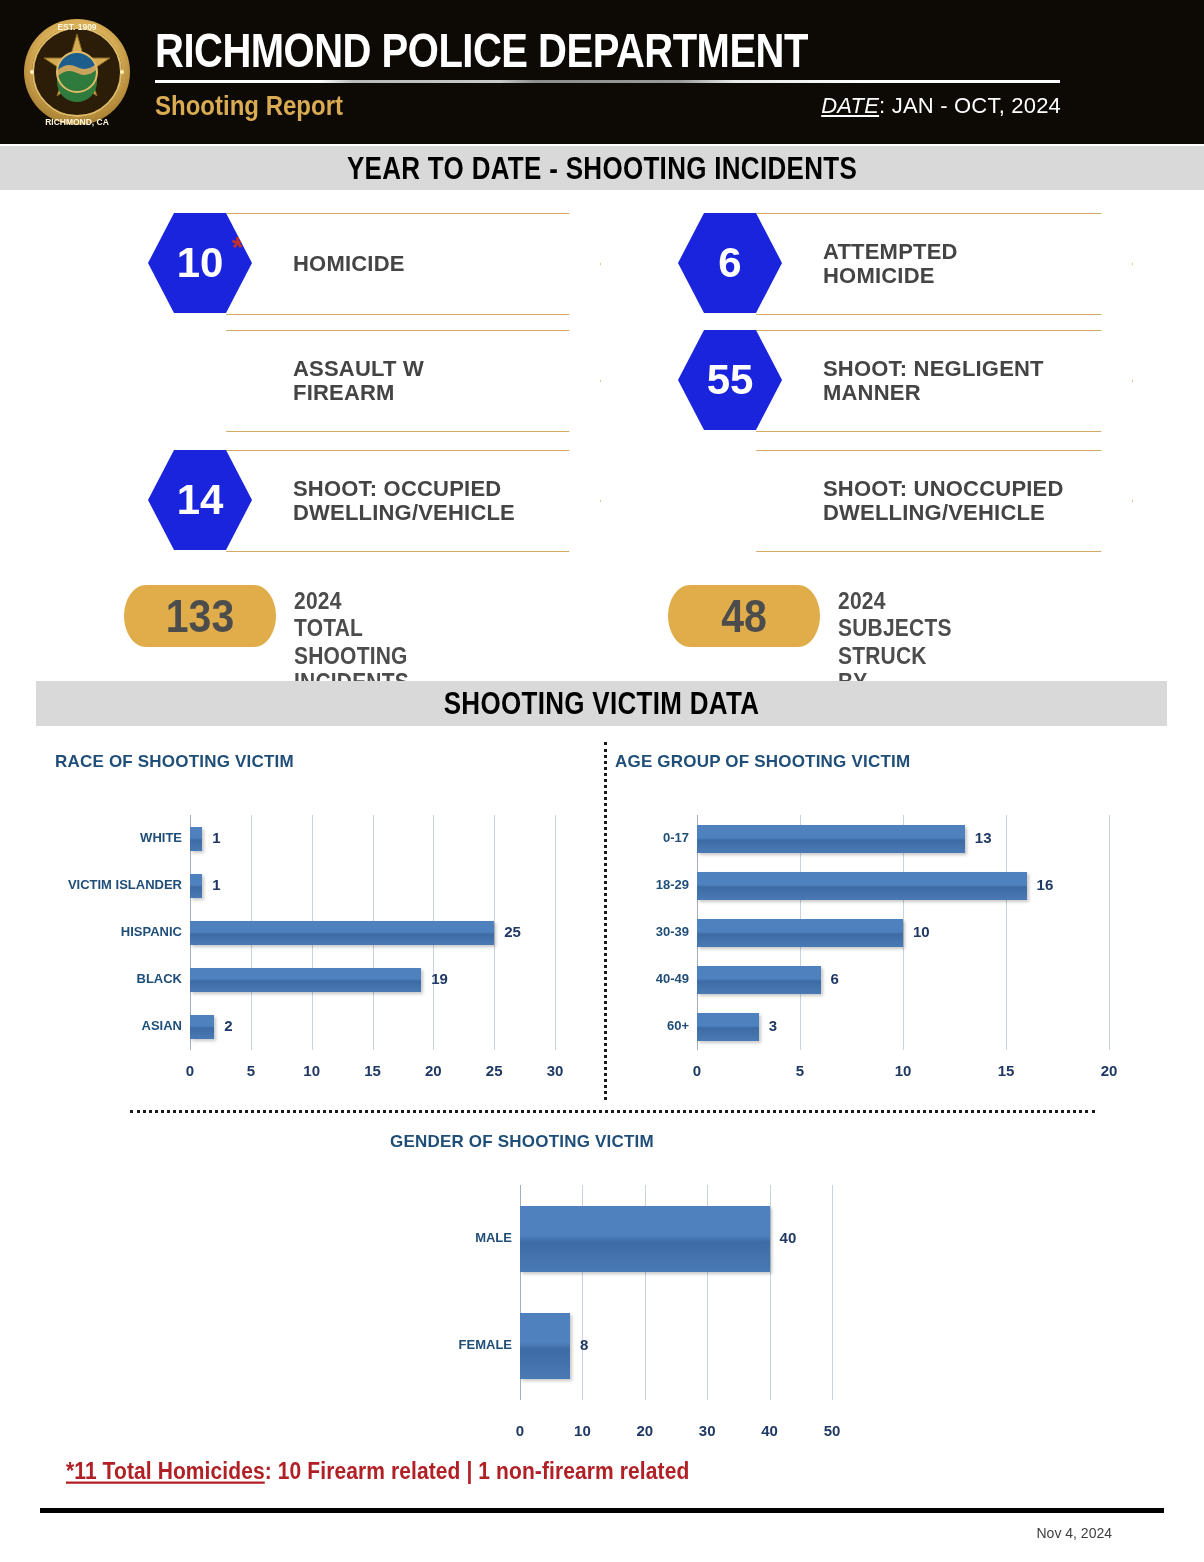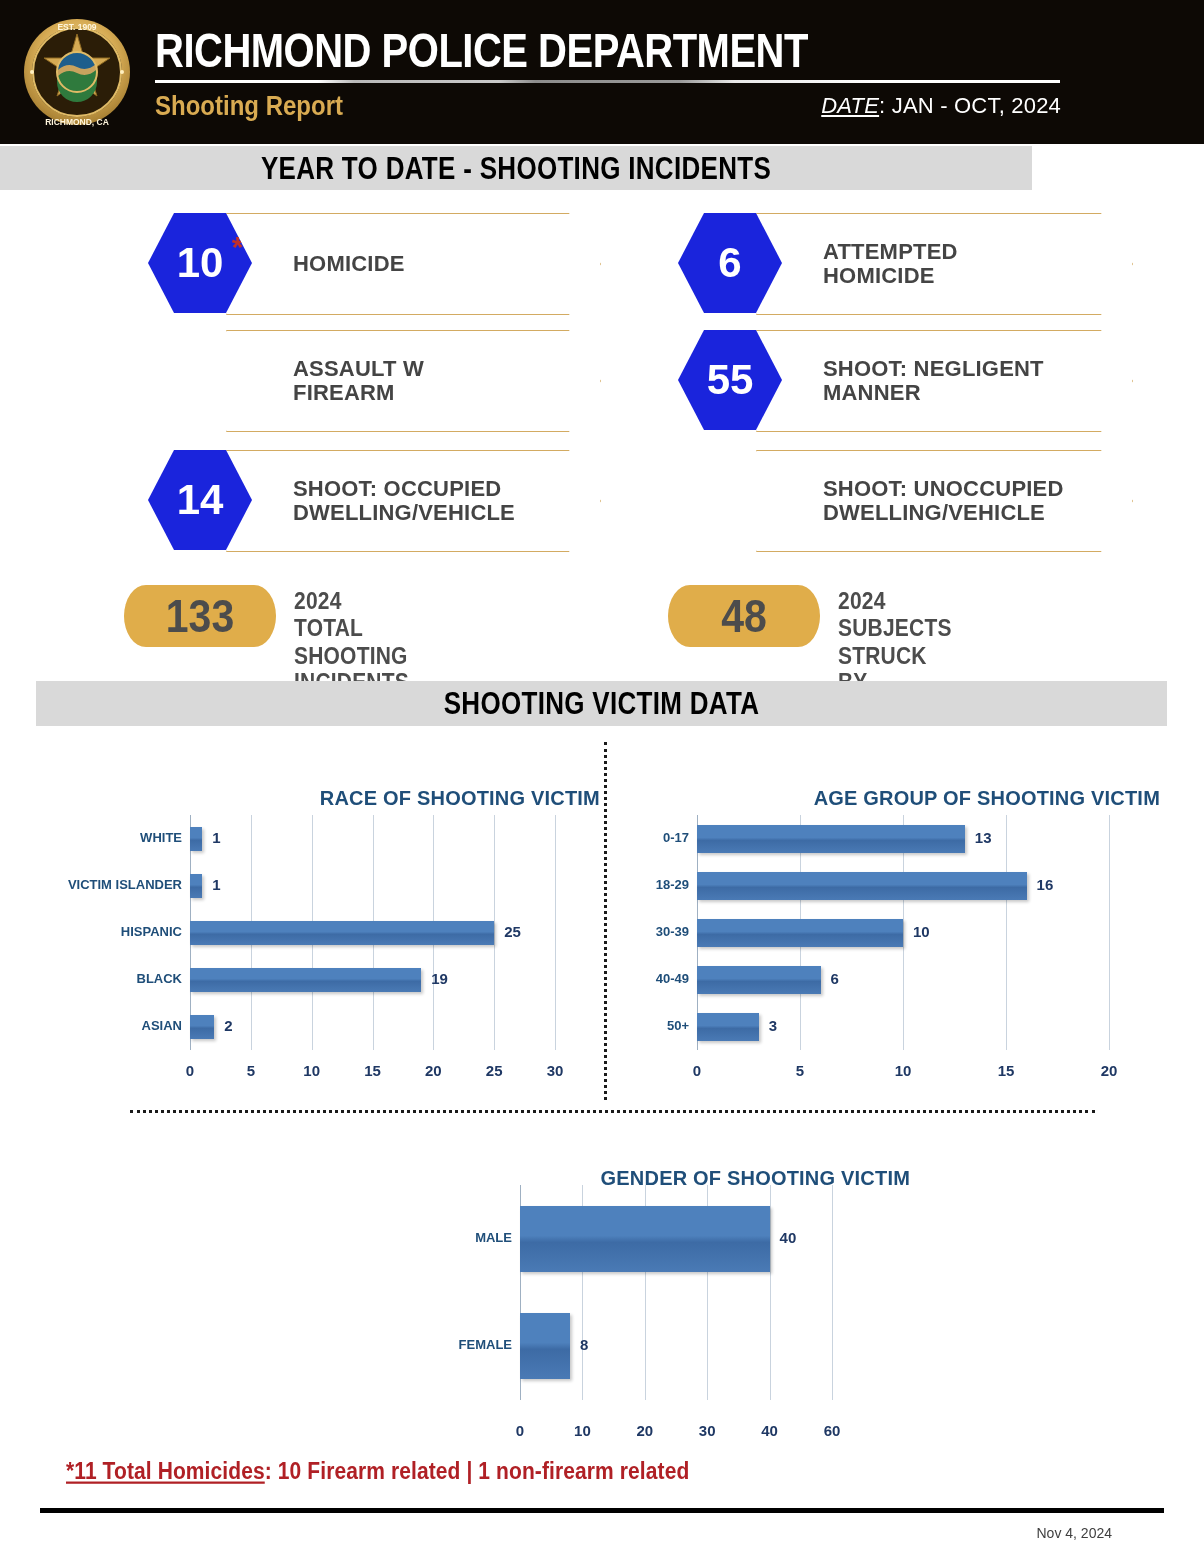--- a/index.html
+++ b/index.html
@@ -16,21 +16,21 @@
   .hdr-date u{text-decoration:underline;font-style:italic;}
 
   
   .badge-left{position:absolute;left:22px;top:12px;width:110px;height:120px;}
   
   .badge-right{position:absolute;right:18px;top:6px;width:122px;height:134px;}
 
   
   .band{position:absolute;background:#d9d9d9;display:flex;align-items:center;justify-content:center;}
   .band span{font-size:26px;font-weight:bold;color:#000;letter-spacing:.3px;transform:scaleY(1.22);}
-  #band1{left:0;top:146px;width:1032px;height:44px;}
+  #band1{left:0;top:146px;width:1204px;height:44px;}
   #band2{left:36px;top:681px;width:1131px;height:45px;}
 
   
   .hexrow{position:absolute;height:100px;}
   .hexrow .chev{position:absolute;left:78px;top:0;height:100px;
       background:#ffffff;border:1.6px solid #d3ab62;
       -webkit-clip-path:polygon(0 0, calc(100% - 32px) 0, 100% 50%, calc(100% - 32px) 100%, 0 100%, 26px 50%);
       clip-path:polygon(0 0, calc(100% - 32px) 0, 100% 50%, calc(100% - 32px) 100%, 0 100%, 26px 50%);
       display:flex;align-items:center;}
   .chev-label{padding-left:66px;padding-right:40px;font-size:22px;font-weight:bold;color:#444444;line-height:1.08;letter-spacing:.2px;}
@@ -40,21 +40,21 @@
       display:flex;align-items:center;justify-content:center;}
   .hex b{font-size:42px;color:#ffffff;font-weight:bold;line-height:1;position:relative;}
   .hex .ast{color:#c0302b;font-size:30px;position:absolute;top:-10px;right:-20px;}
 
   
   .goldrow{position:absolute;height:62px;}
   .gold{position:absolute;left:0;top:0;width:152px;height:62px;background:#e0ad4a;border-radius:22px/31px;
         display:flex;align-items:center;justify-content:center;}
   .gold b{font-size:41px;color:#4c4c4c;font-weight:bold;transform:scaleY(1.12);}
   .goldtxt{position:absolute;left:170px;top:3px;font-size:21px;font-weight:bold;color:#4c4c4c;line-height:1.18;letter-spacing:.2px;transform:scaleY(1.1);transform-origin:left top;}
-  .chart-title{text-align:right;font-size:20px;font-weight:bold;color:#1f4e79;letter-spacing:.2px;margin-top:35px;}
+  .chart-title{text-align:left;font-size:17px;font-weight:bold;color:#1f4e79;letter-spacing:.2px;}
   .grid-line{position:absolute;top:0;bottom:0;width:1px;background:#c9d3de;}
   .axis-line{position:absolute;top:0;bottom:0;width:1px;background:#9fb0c2;}
   .cat-label{position:absolute;font-size:13px;font-weight:bold;color:#1f4e79;text-align:right;white-space:nowrap;}
   .bar{position:absolute;background:linear-gradient(180deg,#4e81bd 0%,#4e81bd 45%,#3d6ba5 55%,#4a7ab5 100%);
        box-shadow:2px 2px 3px rgba(0,0,0,.22);}
   .bar-val{position:absolute;font-size:15px;font-weight:bold;color:#1f3864;white-space:nowrap;}
   .tick{position:absolute;font-size:15px;font-weight:bold;color:#1f3864;text-align:center;}
 
   .dot-v{position:absolute;border-left:3px dotted #1a1a1a;}
   .dot-h{position:absolute;border-top:3px dotted #1a1a1a;}
@@ -214,21 +214,21 @@
     <div class="bar-val" style="left: 974.8px; top: 828.5px;">13</div>
     <div class="cat-label" style="right: 515px; top: 876.5px;">18-29</div>
     <div class="bar" style="left: 697px; top: 871.5px; width: 329.6px; height: 28px;"></div>
     <div class="bar-val" style="left: 1036.6px; top: 875.5px;">16</div>
     <div class="cat-label" style="right: 515px; top: 923.5px;">30-39</div>
     <div class="bar" style="left: 697px; top: 918.5px; width: 206px; height: 28px;"></div>
     <div class="bar-val" style="left: 913px; top: 922.5px;">10</div>
     <div class="cat-label" style="right: 515px; top: 970.5px;">40-49</div>
     <div class="bar" style="left: 697px; top: 965.5px; width: 123.6px; height: 28px;"></div>
     <div class="bar-val" style="left: 830.6px; top: 969.5px;">6</div>
-    <div class="cat-label" style="right: 515px; top: 1017.5px;">50+</div>
+    <div class="cat-label" style="right: 515px; top: 1017.5px;">60+</div>
     <div class="bar" style="left: 697px; top: 1012.5px; width: 61.8px; height: 28px;"></div>
     <div class="bar-val" style="left: 768.8px; top: 1016.5px;">3</div>
     <div class="tick" style="left: 677px; top: 1062px; width: 40px;">0</div>
     <div class="tick" style="left: 780px; top: 1062px; width: 40px;">5</div>
     <div class="tick" style="left: 883px; top: 1062px; width: 40px;">10</div>
     <div class="tick" style="left: 986px; top: 1062px; width: 40px;">15</div>
     <div class="tick" style="left: 1089px; top: 1062px; width: 40px;">20</div>
     <div class="chart-title" style="position: absolute; left: 390px; top: 1132px; width: 520px; color: rgb(31, 78, 121);">GENDER OF SHOOTING VICTIM</div>
     <div class="axis-line" style="left: 520px; top: 1185px; height: 215px; bottom: auto;"></div>
     <div class="grid-line" style="left: 582.4px; top: 1185px; height: 215px; bottom: auto;"></div>
@@ -240,20 +240,20 @@
     <div class="bar" style="left: 520px; top: 1205.75px; width: 249.6px; height: 66px;"></div>
     <div class="bar-val" style="left: 779.6px; top: 1228.75px;">40</div>
     <div class="cat-label" style="right: 692px; top: 1337.25px;">FEMALE</div>
     <div class="bar" style="left: 520px; top: 1313.25px; width: 49.92px; height: 66px;"></div>
     <div class="bar-val" style="left: 579.92px; top: 1336.25px;">8</div>
     <div class="tick" style="left: 500px; top: 1422px; width: 40px;">0</div>
     <div class="tick" style="left: 562.4px; top: 1422px; width: 40px;">10</div>
     <div class="tick" style="left: 624.8px; top: 1422px; width: 40px;">20</div>
     <div class="tick" style="left: 687.2px; top: 1422px; width: 40px;">30</div>
     <div class="tick" style="left: 749.6px; top: 1422px; width: 40px;">40</div>
-    <div class="tick" style="left: 812px; top: 1422px; width: 40px;">60</div>
+    <div class="tick" style="left: 812px; top: 1422px; width: 40px;">50</div>
   </div>
 
 <div class="foot-note">
   <u>*11 Total Homicides</u><span>: 10 Firearm related   |   1 non-firearm related</span>
 </div>
 <div class="foot-rule"></div>
 <div class="foot-date">Nov 4, 2024</div>
 
 </body></html>

